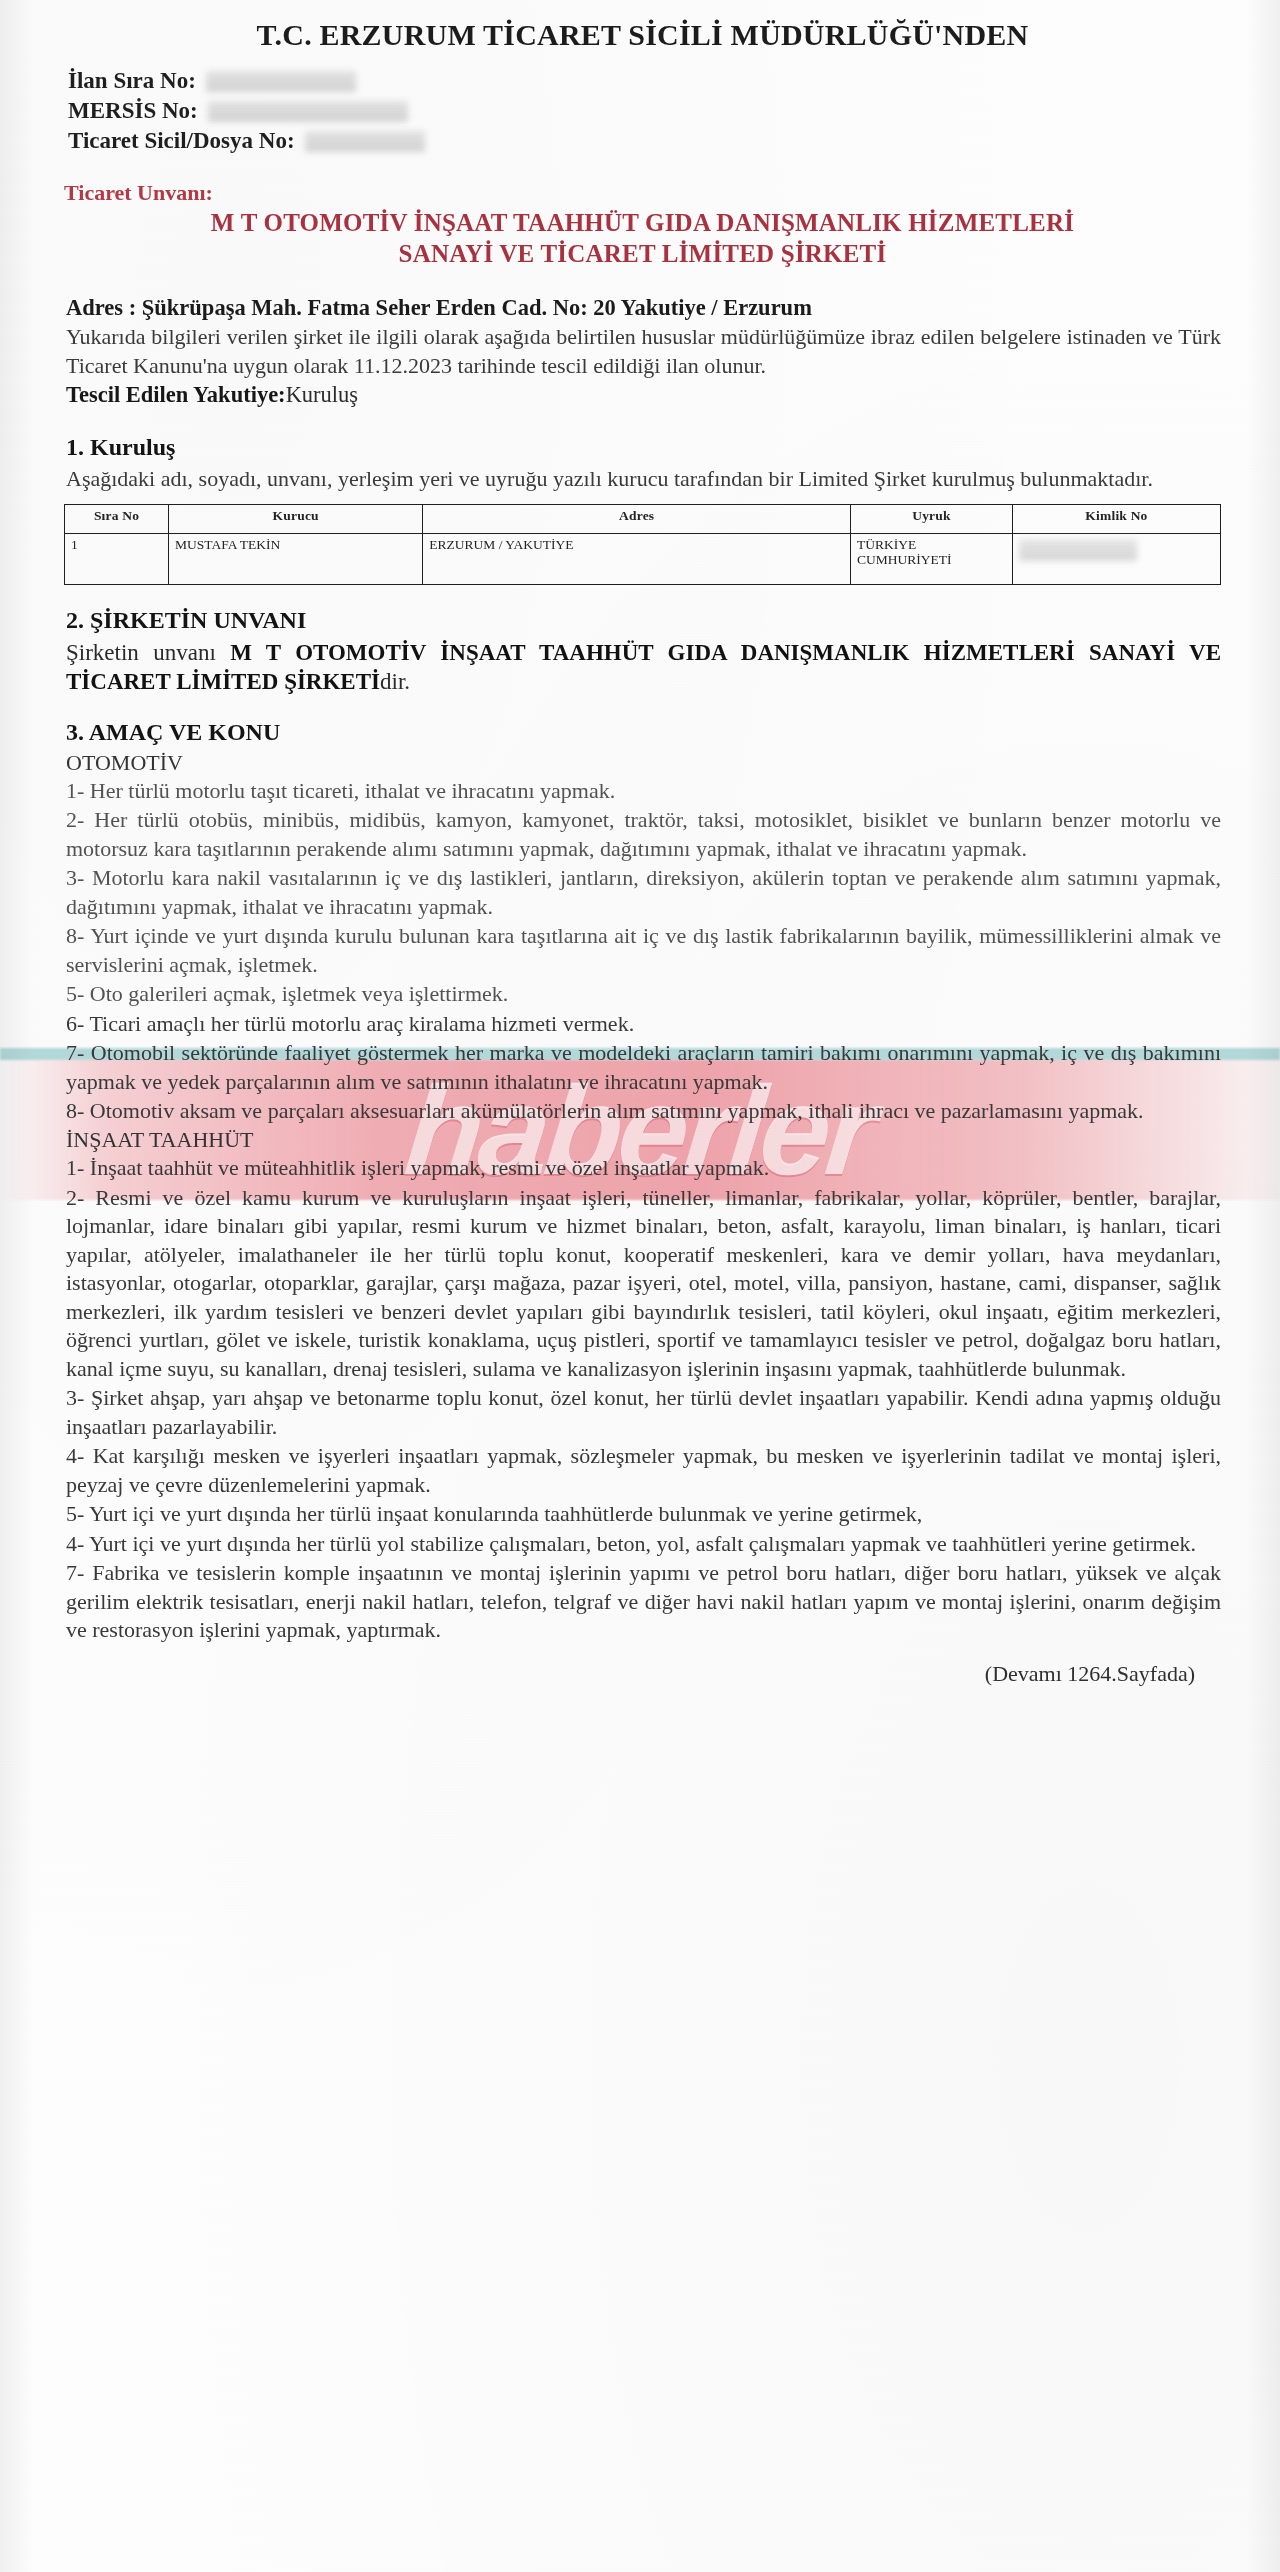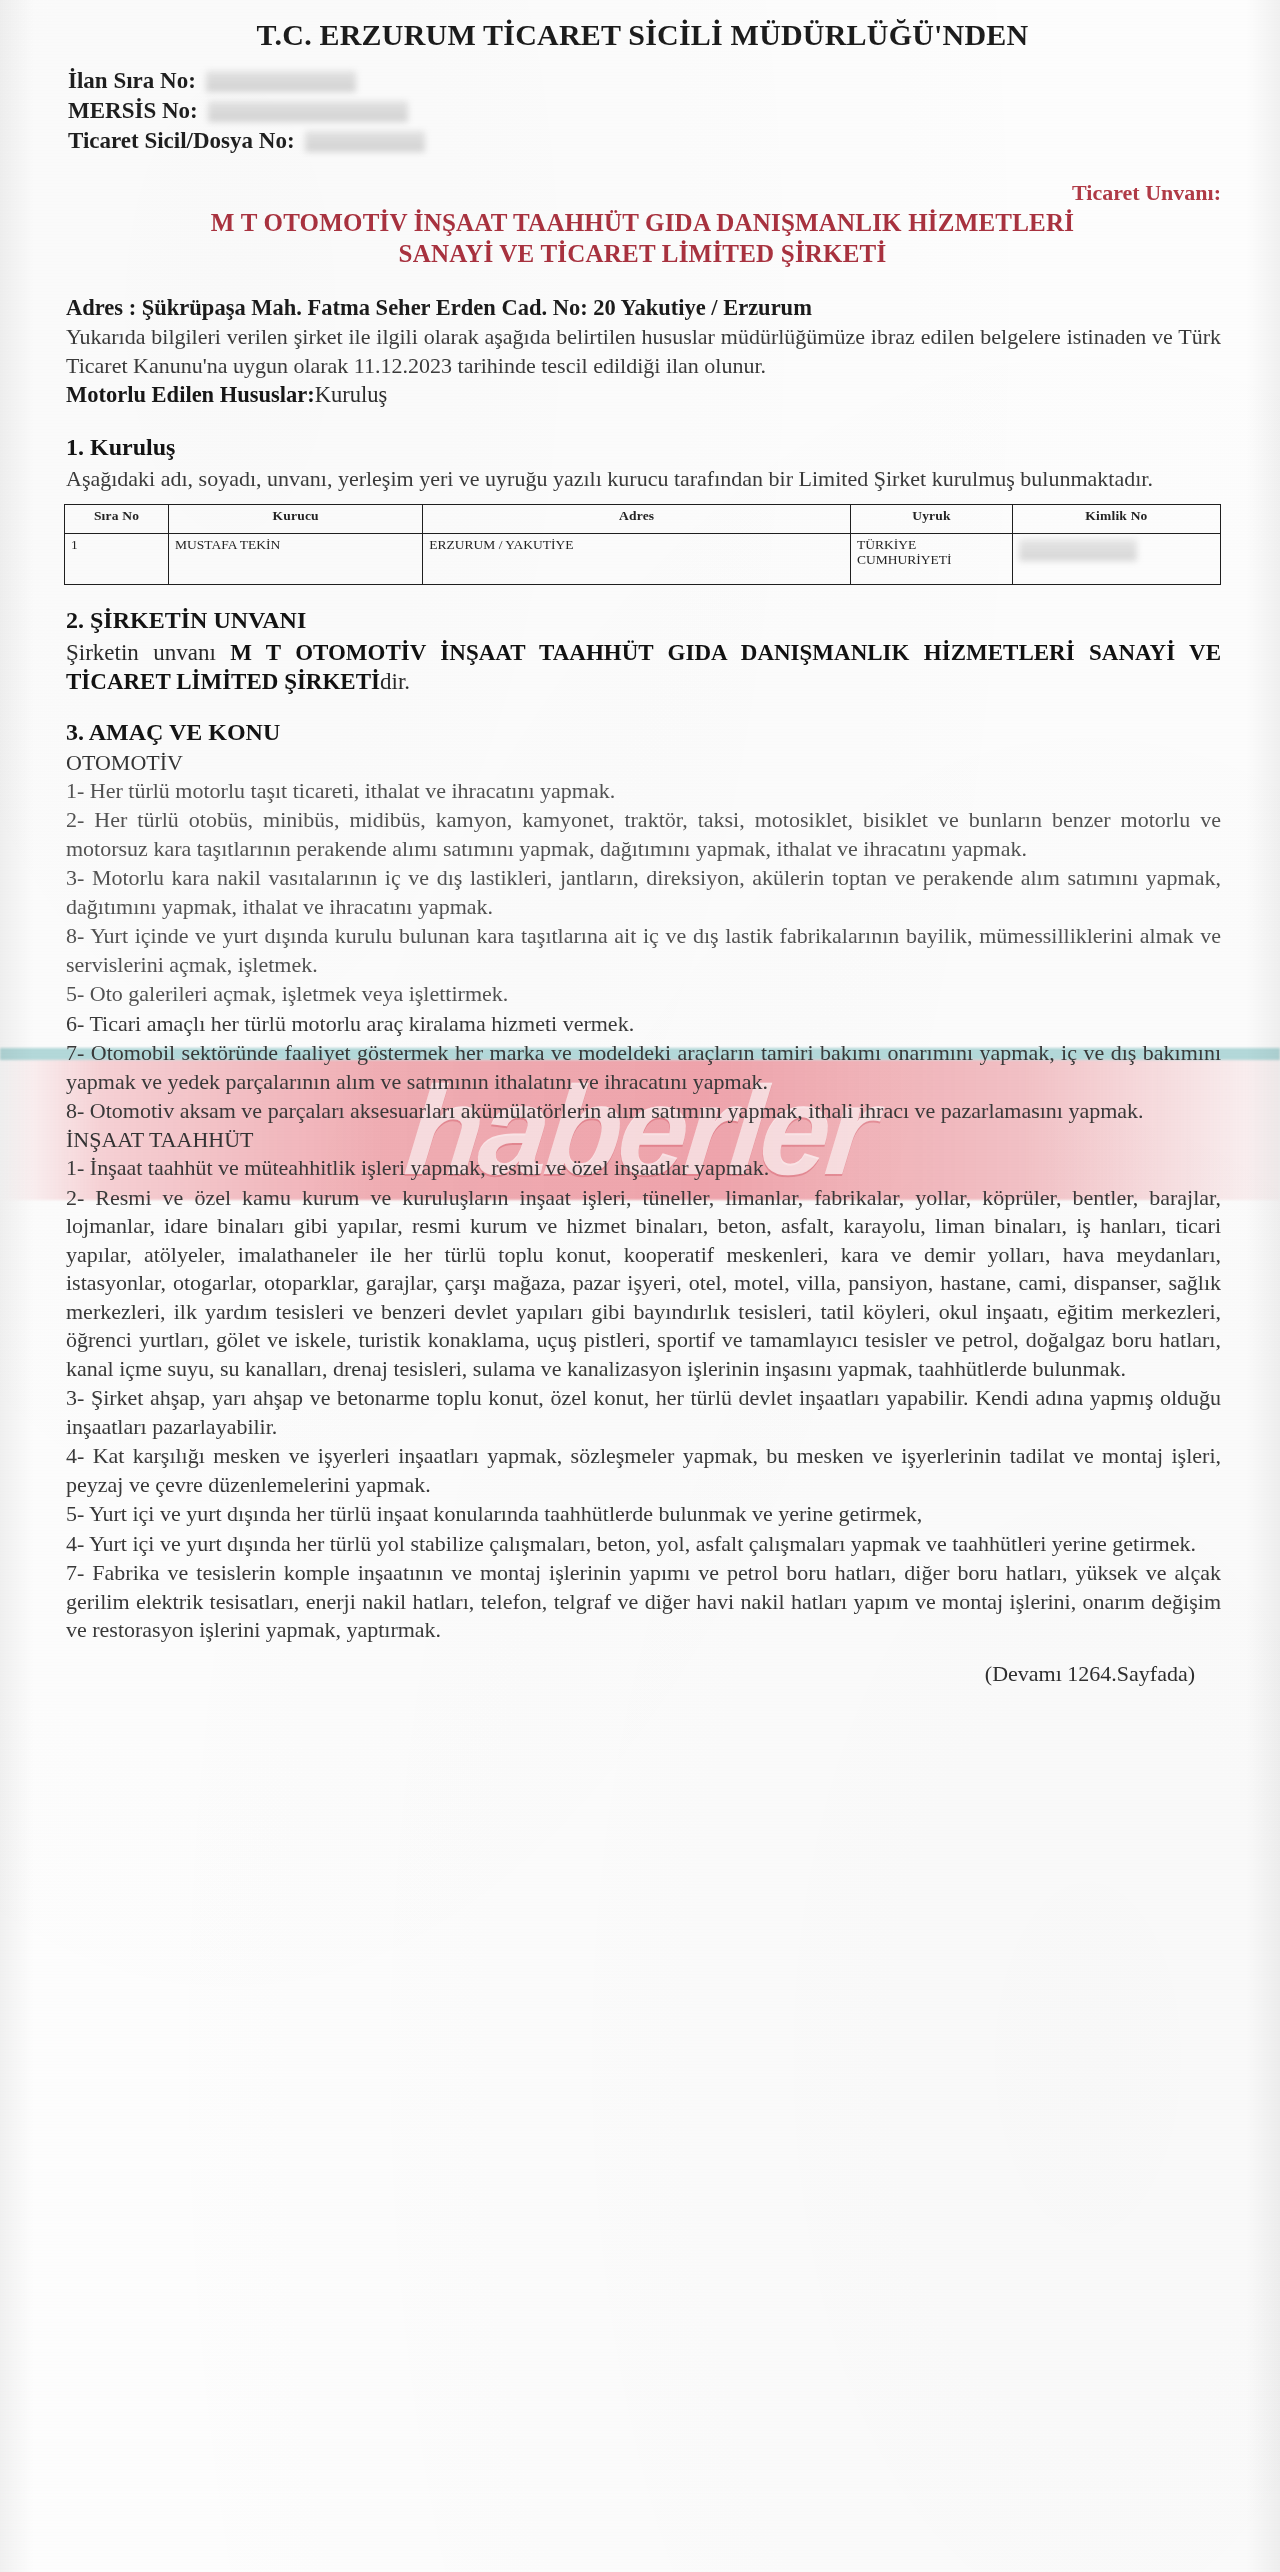--- a/index.html
+++ b/index.html
@@ -132,21 +132,21 @@
     background: linear-gradient(180deg,#e2e2e2,#d2d2d2);
     filter: blur(3.2px);
     border-radius: 2px;
   }
   .redact.w1 { width: 150px; }
   .redact.w2 { width: 200px; }
   .redact.w3 { width: 120px; }
 
   
   .unvan-caption {
-    text-align: right;
+    text-align: left;
     font-size: 22px;
     font-weight: 700;
     color: #b03a46;
     margin: 8px 0 2px 0;
     filter: blur(.4px);
   }
   .unvan-name {
     text-align: center;
     font-size: 25px;
     font-weight: 700;
@@ -307,21 +307,21 @@
 
     <div class="unvan-caption">Ticaret Unvanı:</div>
     <div class="unvan-name">
       <span>M T OTOMOTİV İNŞAAT TAAHHÜT GIDA DANIŞMANLIK HİZMETLERİ</span><br>
       <span>SANAYİ VE TİCARET LİMİTED ŞİRKETİ</span>
     </div>
 
     <div class="addr-line">Adres : Şükrüpaşa Mah. Fatma Seher Erden Cad. No: 20 Yakutiye / Erzurum</div>
     <p class="body-par tight">Yukarıda bilgileri verilen şirket ile ilgili olarak aşağıda belirtilen hususlar müdürlüğümüze ibraz edilen belgelere istinaden ve Türk Ticaret Kanunu'na uygun olarak 11.12.2023 tarihinde tescil edildiği ilan olunur.</p>
     <div class="tescil-line">
-      <b>Motorlu Edilen Hususlar:</b><span>Kuruluş</span>
+      <b>Tescil Edilen Yakutiye:</b><span>Kuruluş</span>
     </div>
 
     <h2 class="sec">1. Kuruluş</h2>
     <p class="body-par">Aşağıdaki adı, soyadı, unvanı, yerleşim yeri ve uyruğu yazılı kurucu tarafından bir Limited Şirket kurulmuş bulunmaktadır.</p>
 
     <table class="founders">
       <colgroup>
         <col class="c1">
           <col class="c2">
           <col class="c3">

